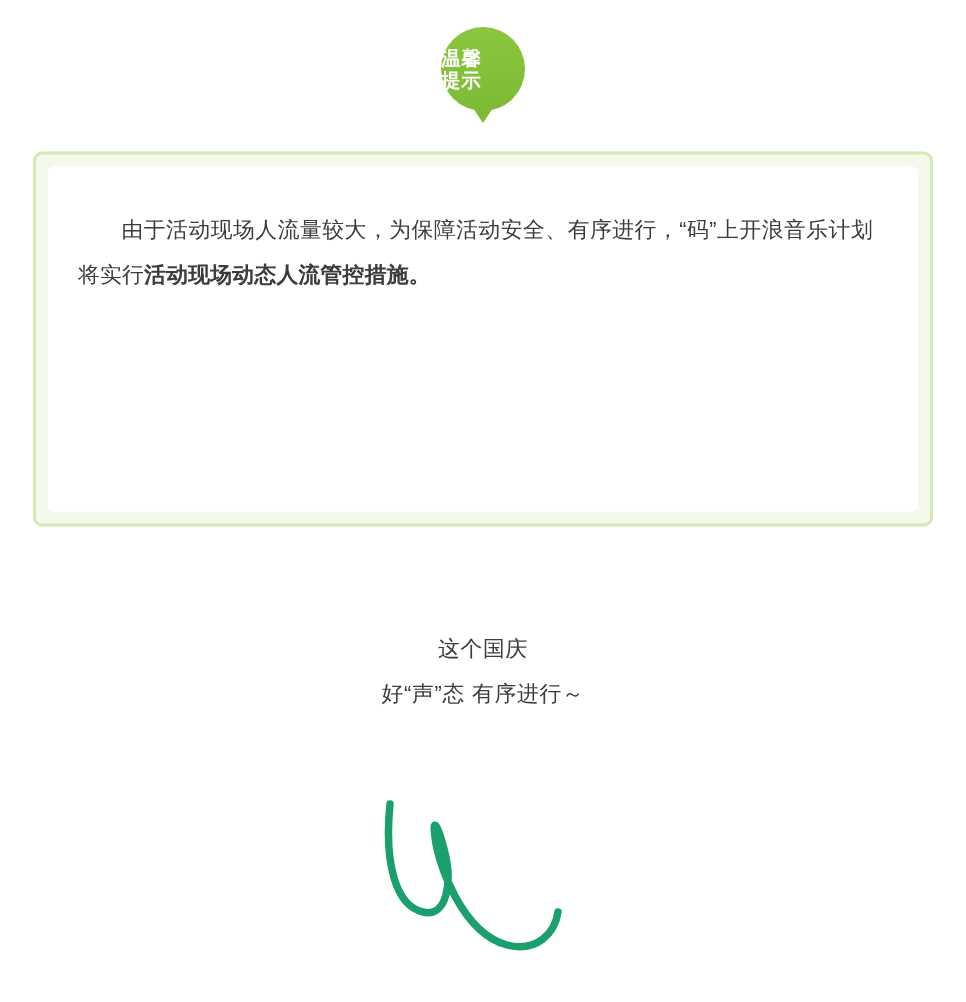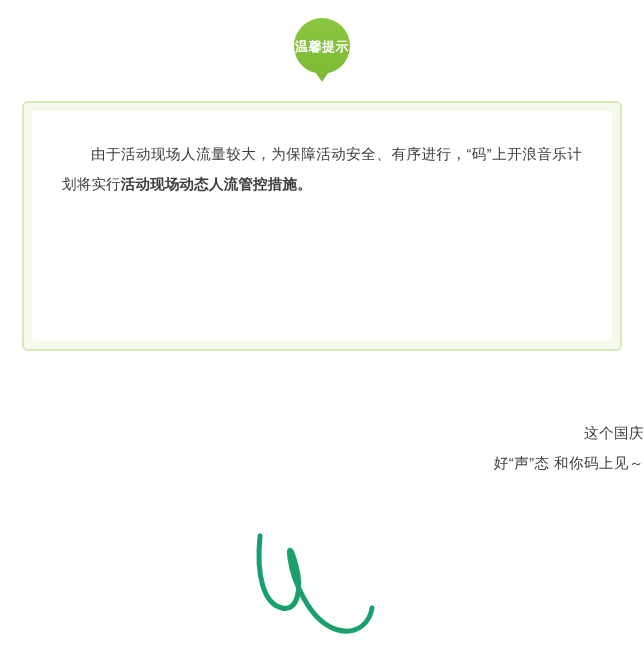--- a/index.html
+++ b/index.html
@@ -26,22 +26,21 @@
     justify-content: center;
   }
   .badge {
     position: relative;
     width: 56px;
     height: 56px;
     border-radius: 50%;
     background: #8cc63f;
     background: linear-gradient(180deg, #8cc63f 0%, #7dbb36 100%);
     display: flex;
-    flex-direction: row;
-    align-items: center;
+    flex-direction: column;
     justify-content: center;
     box-sizing: border-box;
   }
   .badge::after {
     content: "";
     position: absolute;
     bottom: -8px;
     left: 50%;
     margin-left: -8px;
     width: 0;
@@ -73,39 +72,39 @@
   }
   .notice-inner {
     position: absolute;
     top: 8px;
     left: 8px;
     right: 8px;
     bottom: 8px;
     background: #ffffff;
     border-radius: 4px;
     box-sizing: border-box;
-    padding: 28px 30px 20px 30px;
+    padding: 28px 30px 20px 20px;
   }
   .para {
     font-size: 14.5px;
     line-height: 30px;
     color: #3c3c3c;
     text-indent: 2em;
     margin: 0 0 4px 0;
     text-align: justify;
     letter-spacing: 0.2px;
   }
 
   
   .closing {
     position: absolute;
     top: 418px;
     left: 0;
     width: 100%;
-    text-align: right;
+    text-align: center;
   }
   .closing div {
     font-size: 14.5px;
     line-height: 30px;
     color: #3c3c3c;
     letter-spacing: 0.5px;
   }
 
   
   .signature {
@@ -130,20 +129,20 @@
 <div class="notice-outer">
   <div class="notice-inner">
     <p class="para">
       <span>由于活动现场人流量较大，为保障活动安全、有序进行，“码”上开浪音乐计划将实行</span><b>活动现场动态人流管控措施。</b>
     </p>
   </div>
 </div>
 
 <div class="closing">
   <div>这个国庆</div>
-  <div>好“声”态 和你码上见～</div>
+  <div>好“声”态 有序进行～</div>
 </div>
 
 <div class="signature">
   <svg width="140" height="110" viewBox="0 0 140 110" fill="none">
     <path d="M8 6 C 4 46, 12 74, 30 78 C 46 82, 50 58, 44 36 C 40 20, 36 14, 38 28 C 40 46, 56 92, 86 100 C 106 105, 118 92, 120 78" stroke="#1aa06d" stroke-width="5" stroke-linecap="round" stroke-linejoin="round" fill="none"></path>
   </svg>
 </div>
 
 </body></html>

